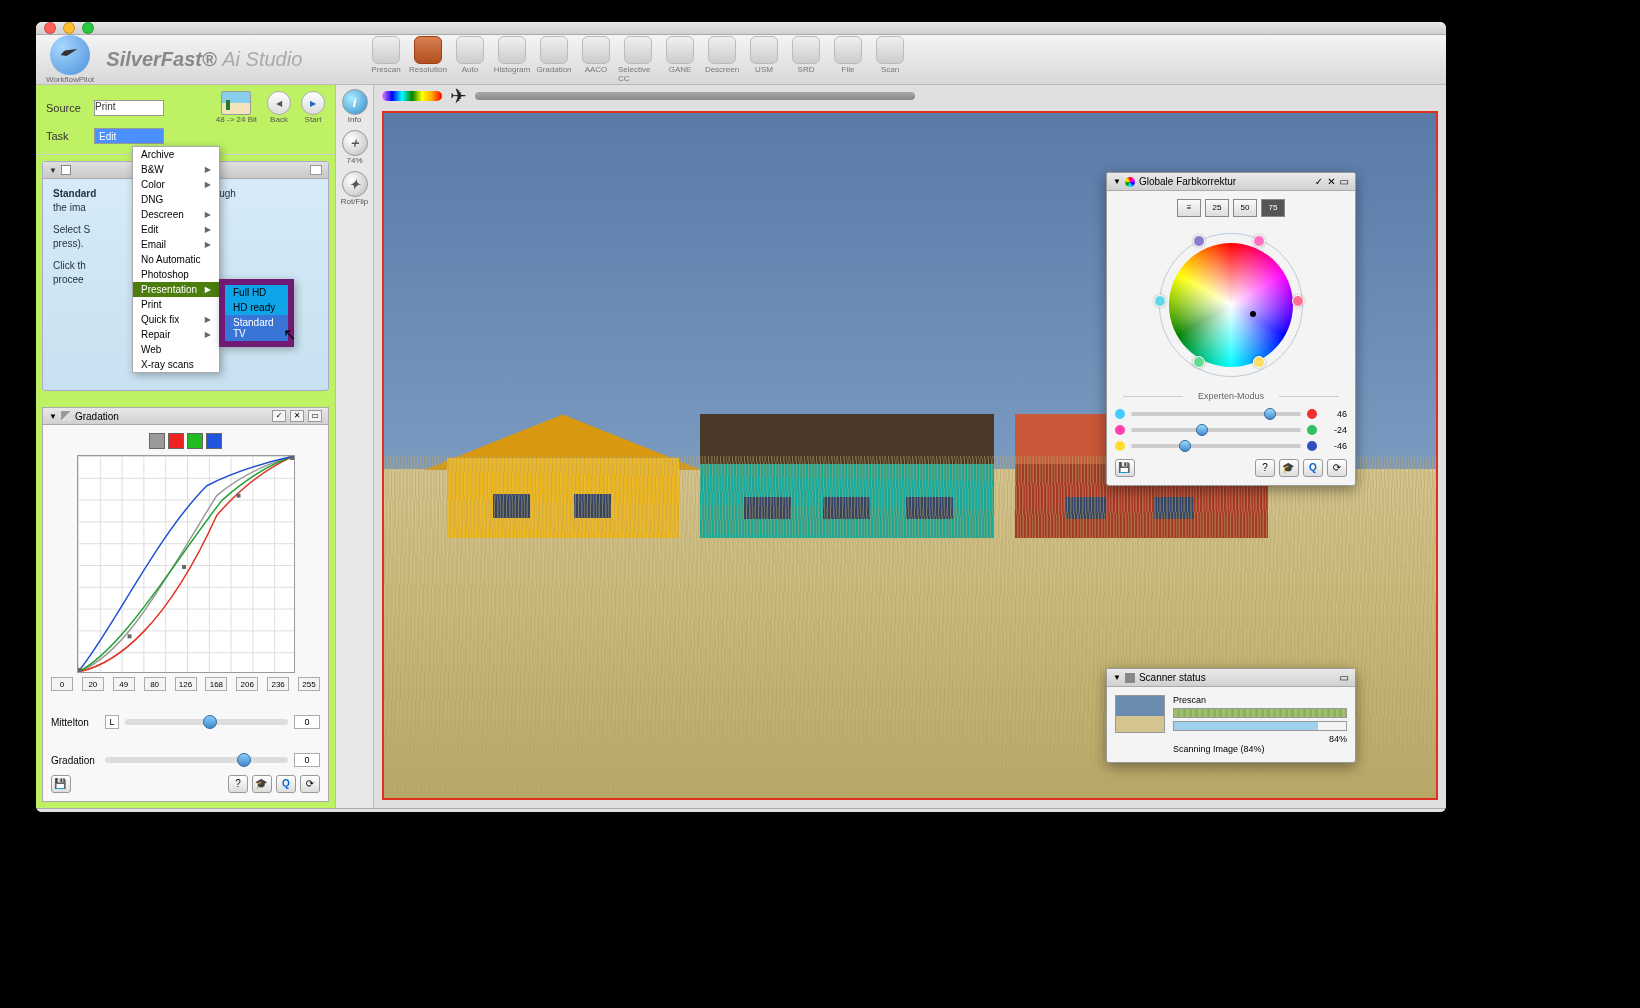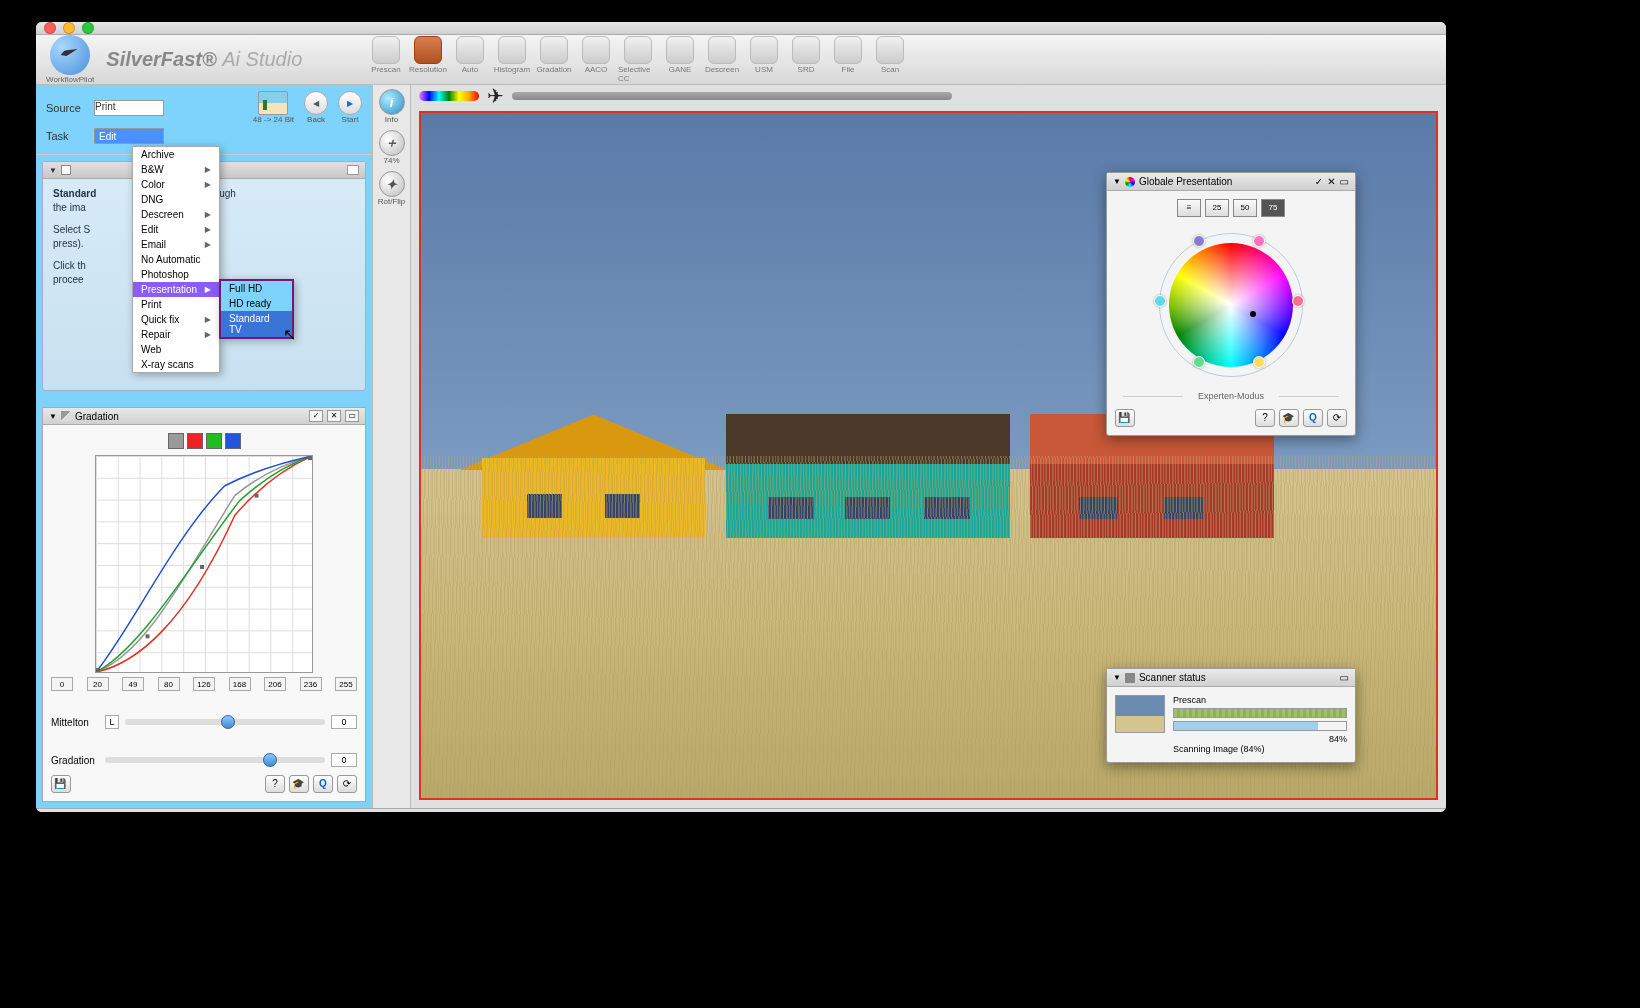--- a/index.html
+++ b/index.html
@@ -14,41 +14,41 @@
 .logo { width: 40px; height: 40px; background: radial-gradient(circle at 30% 30%, #a8d8ff, #4a90d9); border-radius: 50%; position: relative; }
 .logo::after { content:""; position:absolute; width:18px; height:6px; background:#333; left:10px; top:14px; transform: rotate(-20deg); clip-path: polygon(0 50%, 30% 0, 100% 50%, 30% 100%); }
 .brand-title { font-size: 20px; color: #888; font-style: italic; font-weight: bold; }
 .brand-title .sub { color: #aaa; font-weight: normal; }
 .toolbar { display: flex; gap: 2px; padding-left: 30px; }
 .tbtn { width: 40px; display: flex; flex-direction: column; align-items: center; gap: 1px; cursor: pointer; }
 .tbtn .ticon { width: 28px; height: 28px; border-radius: 6px; background: linear-gradient(#f0f0f0,#ccc); border: 1px solid #bbb; display:flex; align-items:center; justify-content:center; font-size:11px; color:#666; }
 .tbtn.active .ticon { background: linear-gradient(#d88050,#b05020); border-color:#a04010; color:#fff; }
 .tbtn .tlabel { font-size: 8px; color: #777; }
 .body { flex: 1; display: flex; position: relative; }
-.leftpanel { width: 337px; background: #7dd3fc; border-right: 1px solid #bbb; display: flex; flex-direction: column; position: relative; }
+.leftpanel { width: 300px; background: #bef264; border-right: 1px solid #bbb; display: flex; flex-direction: column; position: relative; }
 .source-task { padding: 6px 10px; border-bottom: 1px solid #ccc; }
 .strow { display: flex; align-items: center; gap: 8px; margin-bottom: 4px; font-size: 11px; color: #333; }
 .strow .label { width: 40px; }
 .strow select, .strow .sel { flex: 0 0 70px; height: 16px; font-size: 10px; border: 1px solid #999; background: #fff; }
 .strow .sel.active { background: #4a90ff; color:#fff; padding: 0 4px; line-height:15px; }
 .navicons { display:flex; gap:10px; margin-left:auto; align-items:center; }
 .navicon { display:flex; flex-direction:column; align-items:center; font-size:8px; color:#555; }
 .navicon .circ { width:24px; height:24px; border-radius:50%; background:linear-gradient(#fff,#ddd); border:1px solid #aaa; display:flex; align-items:center; justify-content:center; }
 .thumb { width:30px; height:24px; background:linear-gradient(#87ceeb 50%, #f4e4bc 50%); border:1px solid #999; border-radius:2px; position:relative; }
 .thumb::before { content:""; position:absolute; width:4px; height:10px; background:#2a7a2a; left:4px; top:8px; }
 .wpanel { margin: 6px; background: linear-gradient(#d8ecf8,#c8e0f0); border: 1px solid #aac; border-radius: 3px; padding: 10px; font-size: 10px; color: #234; position: relative; height: 230px; }
 .wpanel .whead { background: linear-gradient(#e0e0e0,#c8c8c8); margin:-10px -10px 8px -10px; padding: 3px 6px; border-bottom:1px solid #aaa; font-size:10px; display:flex; align-items:center; gap:4px; }
 .wpanel .whead .tri { font-size:8px; }
 .wpanel p { margin-bottom: 8px; line-height: 1.4; }
 .dropdown { position: absolute; left: 96px; top: 124px; width: 88px; background: #fff; border: 1px solid #aaa; box-shadow: 2px 2px 8px rgba(0,0,0,0.3); z-index: 100; font-size: 10px; }
 .dropdown .item { padding: 2px 8px; display:flex; justify-content:space-between; align-items:center; cursor:pointer; }
-.dropdown .item.hl { background: #8b5cf6; color: #fff; }
+.dropdown .item.hl { background: #4d7c0f; color: #fff; }
 .dropdown .item .arr { font-size:8px; color:#666; }
 .dropdown .item.hl .arr { color:#fff; }
-.submenu { position: absolute; left: 183px; top: 257px; width: 75px; background: #7dd3fc; border: 2px solid #701a75; box-shadow: 2px 2px 8px rgba(0,0,0,0.3); z-index: 101; font-size: 10px; }
+.submenu { position: absolute; left: 183px; top: 257px; width: 75px; background: #0ea5e9; border: 6px solid #701a75; box-shadow: 2px 2px 8px rgba(0,0,0,0.3); z-index: 101; font-size: 10px; }
 .submenu .item { padding: 2px 8px; cursor:pointer; }
 .submenu .item.hl { background: #3875d7; color: #fff; }
 .cursor { position:absolute; left:247px; top:303px; z-index:200; font-size:16px; color:#000; pointer-events:none; }
 .grad-panel { margin: 6px; margin-top: 10px; }
 .panelhead { background: linear-gradient(#e8e8e8,#d0d0d0); border: 1px solid #aaa; padding: 2px 6px; font-size: 10px; display: flex; align-items: center; gap: 4px; }
 .panelhead .tri{font-size:8px;} .panelhead .sp{flex:1;} .panelhead .pbtn{width:14px;height:12px;border:1px solid #999;background:#f4f4f4;font-size:8px;text-align:center;line-height:10px;cursor:pointer;}
 .grad-body { background: #f8f8f8; border: 1px solid #aaa; border-top: none; padding: 8px; }
 .swatches { display: flex; justify-content: center; gap: 3px; margin-bottom: 6px; }
 .sw { width: 16px; height: 16px; border: 1px solid #666; cursor:pointer; }
 .curvebox { width: 218px; height: 218px; background: #fff; border: 1px solid #999; position: relative; margin: 0 auto; }
@@ -426,21 +426,21 @@
       <div class="item">Full HD</div>
       <div class="item">HD ready</div>
       <div class="item hl">Standard TV</div>
     </div>
   <div class="cursor">↖</div>
 
   <div class="floatpanel fp-gcc">
     <div class="fphead">
       <span class="tri">▼</span>
       <span style="width:10px;height:10px;border-radius:50%;background:conic-gradient(red,magenta,blue,cyan,green,yellow,red);display:inline-block;"></span>
-      <span>Globale Presentation</span>
+      <span>Globale Farbkorrektur</span>
       <span class="sp"></span>
       <span class="pbtn">✓</span>
       <span class="pbtn">✕</span>
       <span class="pbtn">▭</span>
     </div>
     <div class="fp-body">
       <div class="presets" id="gccpresets">
           <div class="preset"><span>≡</span></div>
           <div class="preset">25</div>
           <div class="preset">50</div>
@@ -453,20 +453,46 @@
         <div class="dot" style="background: rgb(138, 122, 208); left: 26%; top: 6%;"></div>
             <div class="dot" style="background: rgb(255, 112, 192); left: 64%; top: 6%;"></div>
             <div class="dot" style="background: rgb(255, 112, 144); left: 88%; top: 44%;"></div>
             <div class="dot" style="background: rgb(255, 221, 96); left: 64%; top: 82%;"></div>
             <div class="dot" style="background: rgb(96, 221, 144); left: 26%; top: 82%;"></div>
             <div class="dot" style="background: rgb(96, 216, 232); left: 2%; top: 44%;"></div>
             <div class="marker" style="left: 62%; top: 54%;"></div>
           </div>
       </div>
       <div class="expert">Experten-Modus</div>
+      <div id="ccsliders">
+          <div class="ccrow">
+            <span class="cd" style="background:#44ccff"></span>
+            <div class="track">
+              <div class="thmb" style="left:78%"></div>
+            </div>
+            <span class="cd" style="background:#ee3030"></span>
+            <span class="val">46</span>
+          </div>
+          <div class="ccrow">
+            <span class="cd" style="background:#ff40b0"></span>
+            <div class="track">
+              <div class="thmb" style="left:38%"></div>
+            </div>
+            <span class="cd" style="background:#30c060"></span>
+            <span class="val">-24</span>
+          </div>
+          <div class="ccrow">
+            <span class="cd" style="background:#ffdd30"></span>
+            <div class="track">
+              <div class="thmb" style="left:28%"></div>
+            </div>
+            <span class="cd" style="background:#3050c0"></span>
+            <span class="val">-46</span>
+          </div>
+        </div>
       <div class="panelfoot">
         <span class="pfbtn">💾</span>
         <span class="sp"></span>
         <span class="pfbtn">?</span>
         <span class="pfbtn">🎓</span>
         <span class="pfbtn" style="color:#06c;font-weight:bold;">Q</span>
         <span class="pfbtn">⟳</span>
       </div>
     </div>
   </div>

